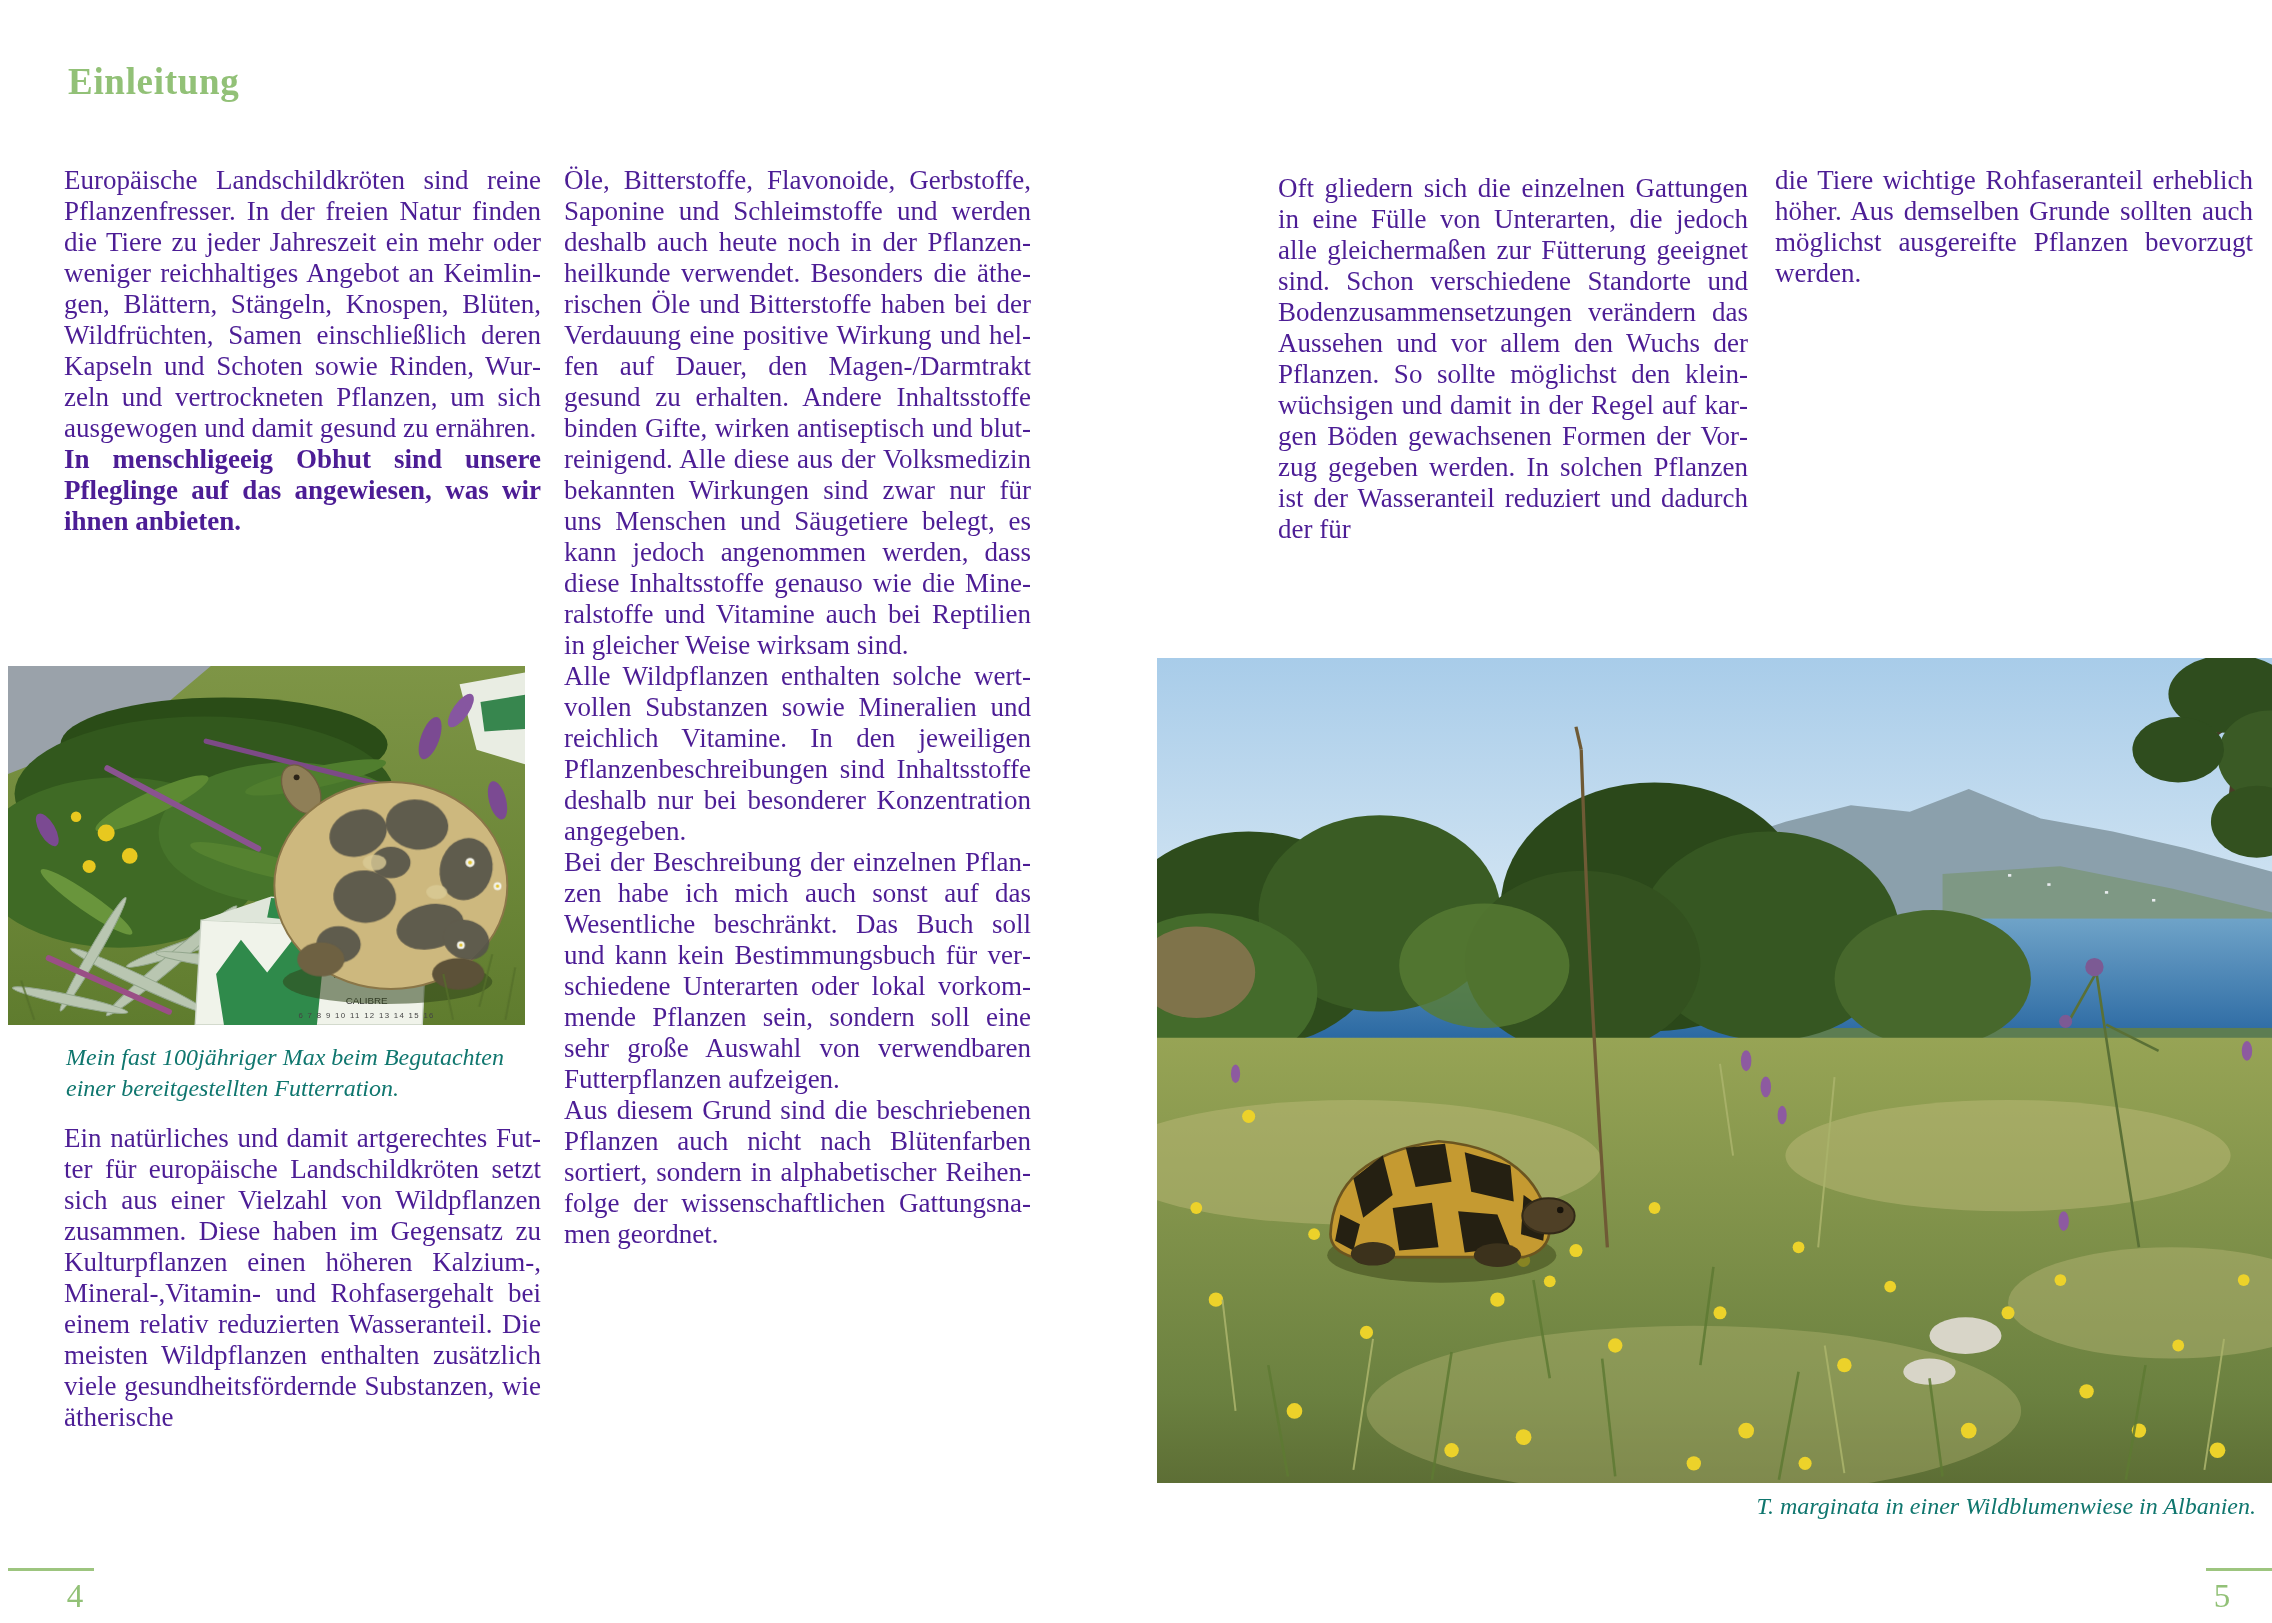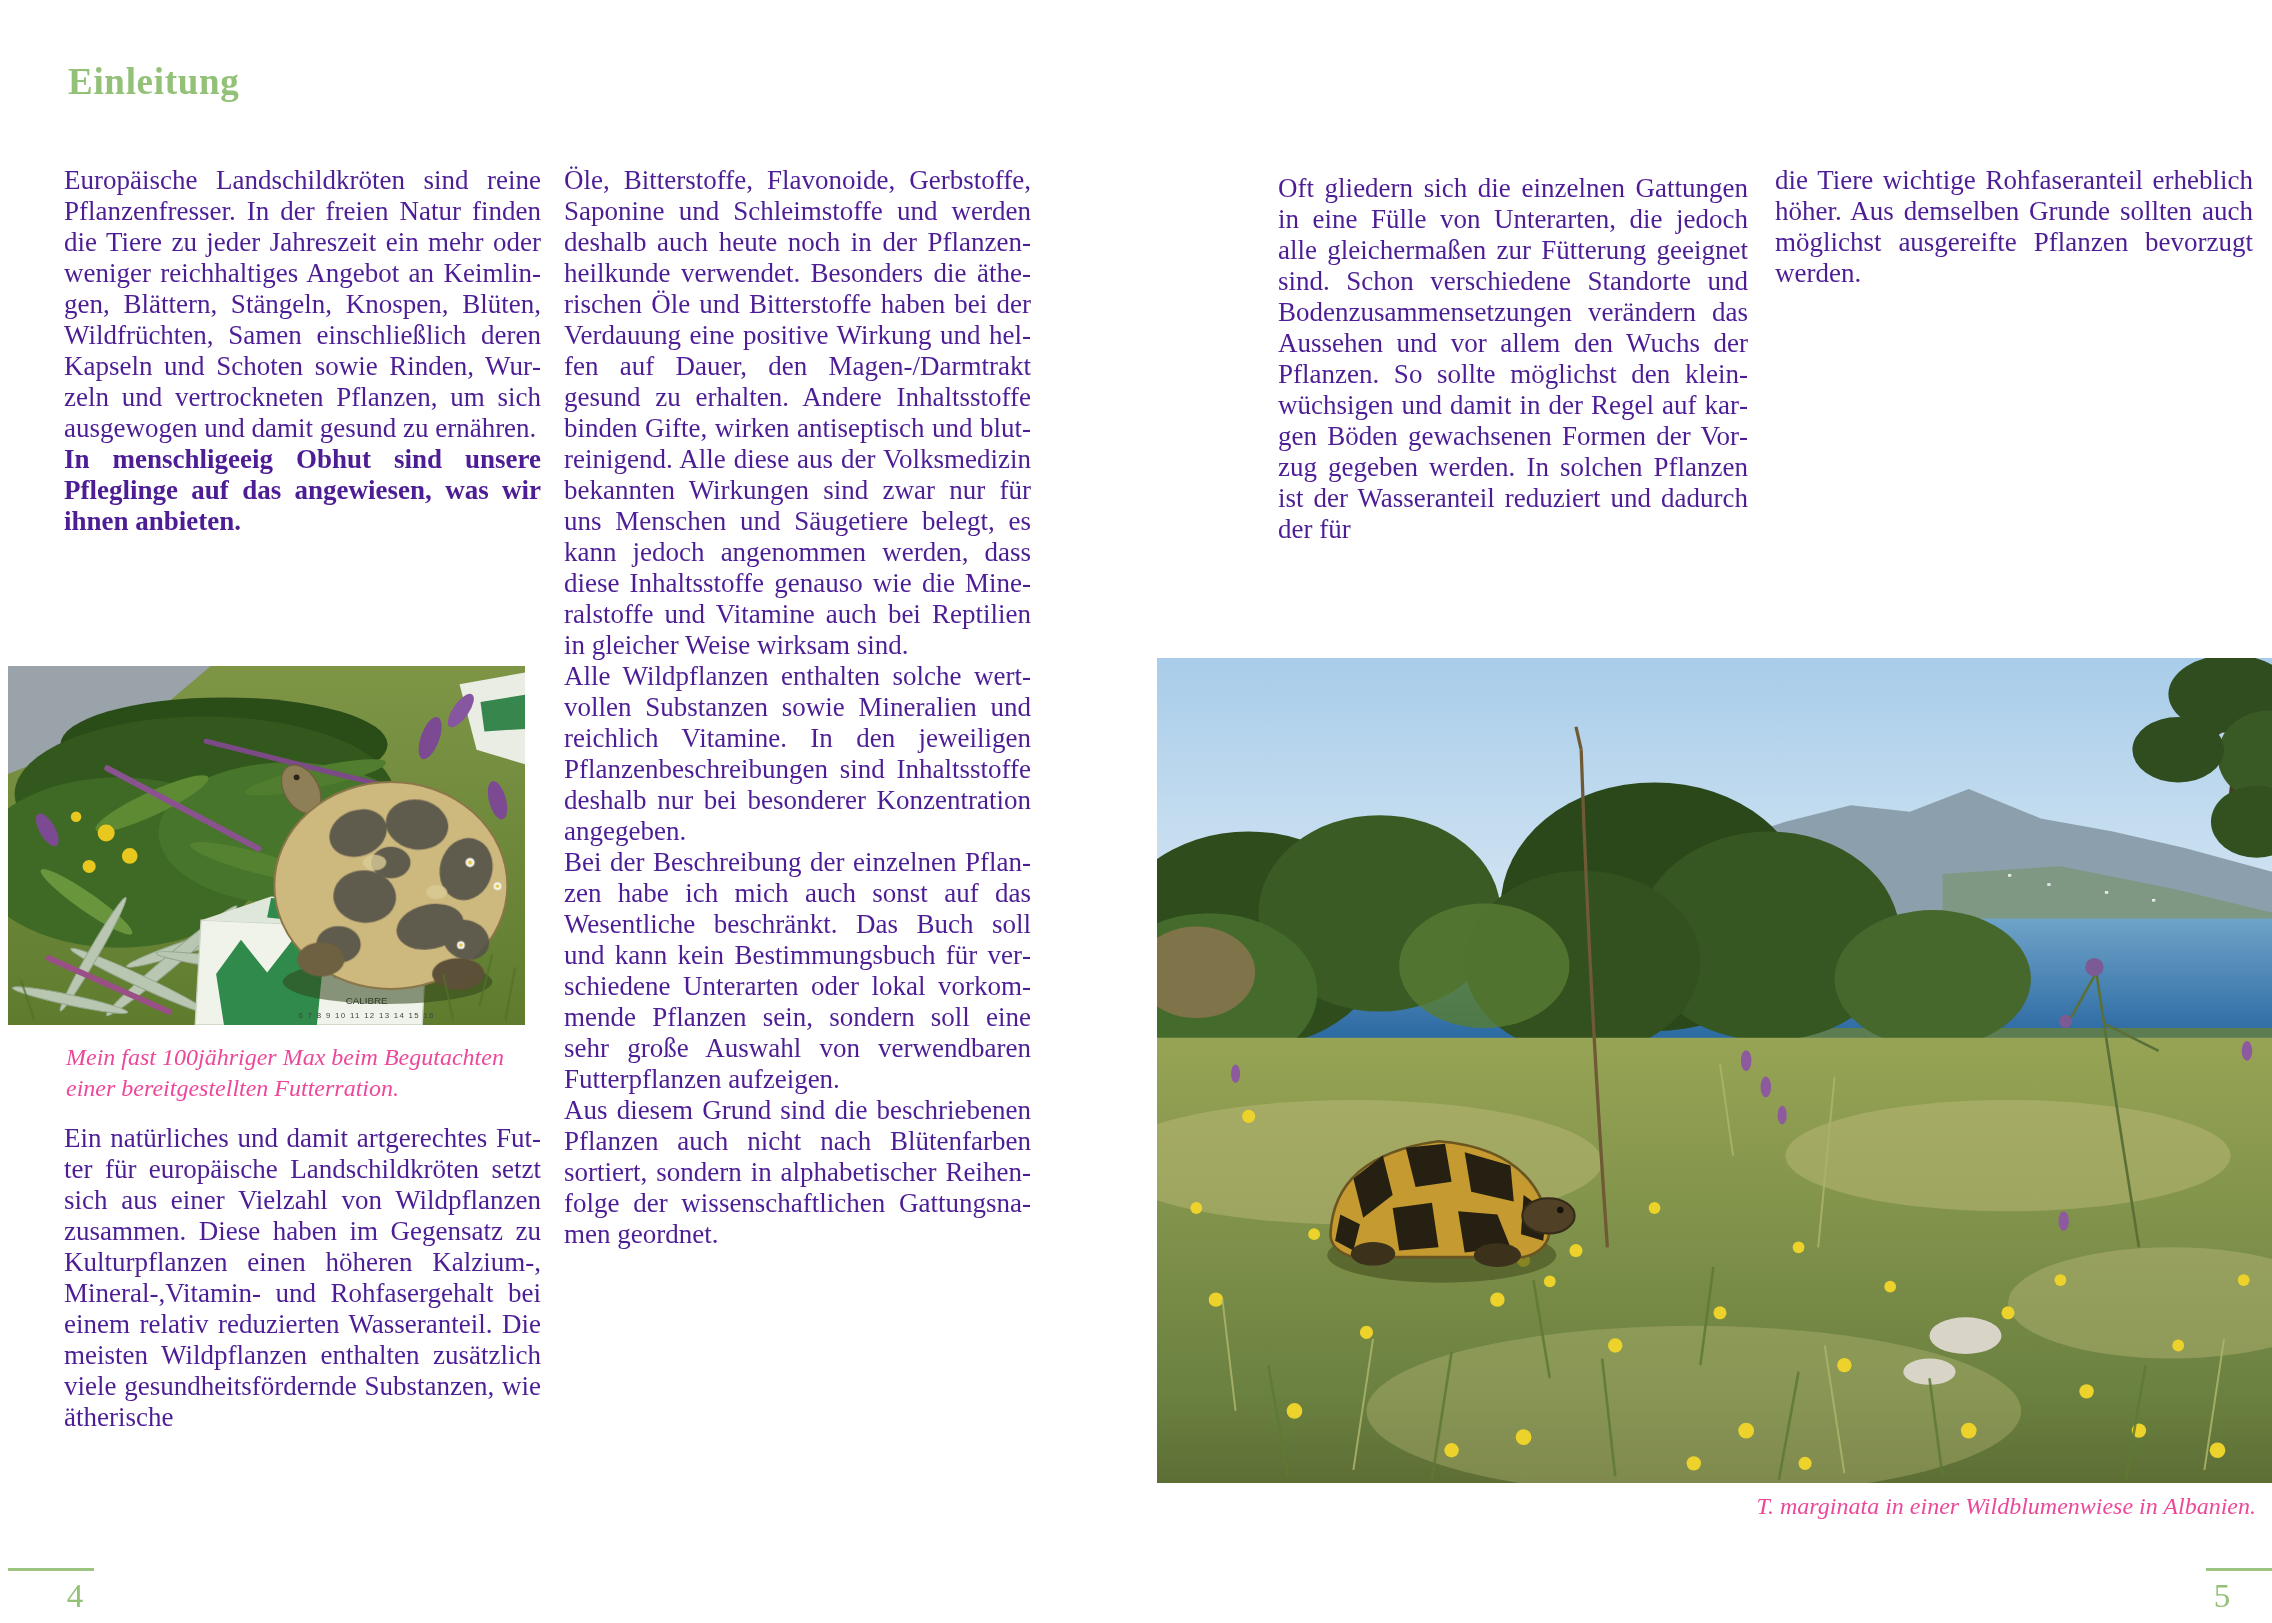--- a/index.html
+++ b/index.html
@@ -10,21 +10,21 @@
            font-weight:bold;color:#92c177;letter-spacing:0.7px;}
   .col{position:absolute;text-align:justify;font-size:27px;line-height:31px;color:#4c1d95;}
   .col p{margin:0;padding:0;}
   .col p.bold{font-weight:bold;}
   .col p.gap-top{margin-top:31px;}
   .col1a{left:56px;top:165px;width:477px;}
   .col1b{left:56px;top:1123px;width:477px;}
   .col2{left:556px;top:165px;width:467px;}
   .col3{left:1270px;top:165px;width:470px;margin-top:8px;}
   .col4{left:1767px;top:165px;width:478px;}
-  .caption{position:absolute;font-style:italic;color:#ec4899;font-size:24px;line-height:31px;}
+  .caption{position:absolute;font-style:italic;color:#0f766e;font-size:24px;line-height:31px;}
   .caption-left{left:58px;top:1042px;width:458px;text-align:left;}
   .caption-right{left:1397px;top:1491px;width:851px;text-align:right;}
   .photo{position:absolute;display:block;}
   .photo-left{left:0;top:666px;width:517px;height:359px;}
   .photo-right{left:1149px;top:658px;width:1124px;height:825px;}
   .rule{position:absolute;height:2.6px;background:#9dc57f;}
   .rule-left{left:0;top:1568px;width:86px;}
   .rule-right{left:2198px;top:1568px;width:75px;}
   .pagenum{position:absolute;font-size:33px;line-height:35px;color:#92c177;width:52px;text-align:center;}
   .pagenum-left{left:41px;top:1579px;}

